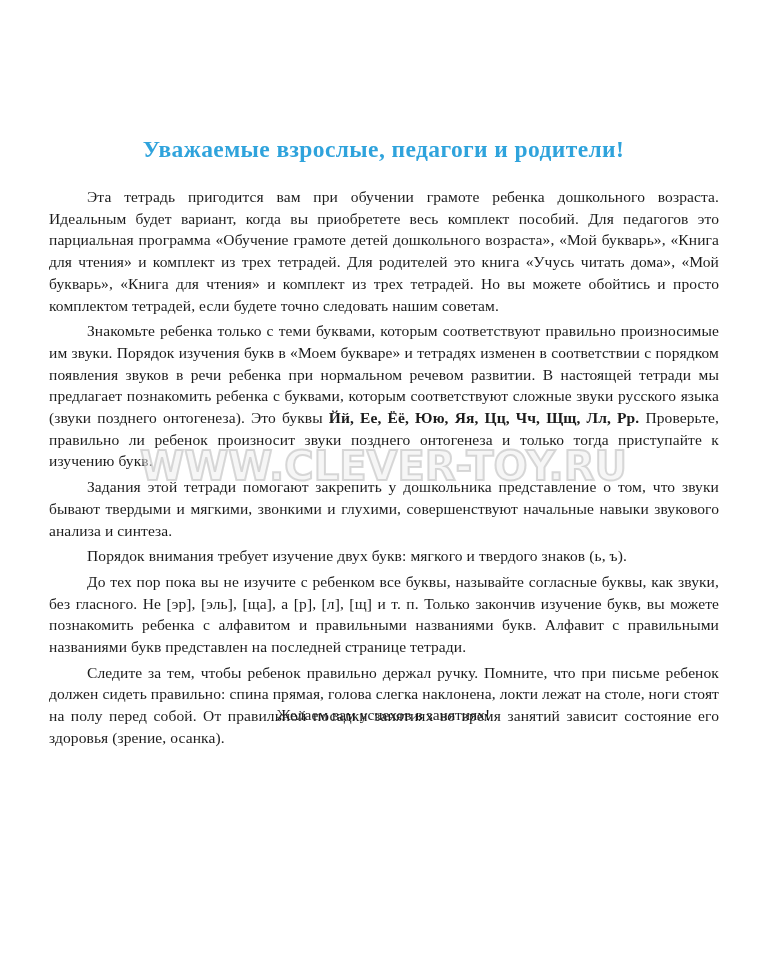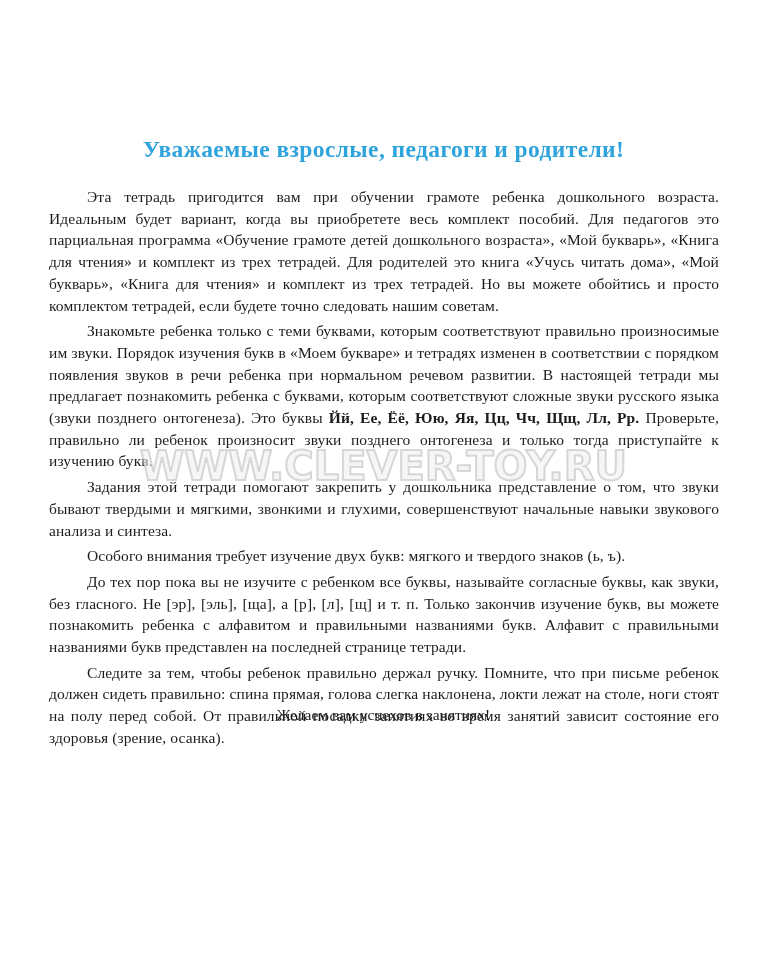--- a/index.html
+++ b/index.html
@@ -69,20 +69,20 @@
 <div class="page">
 
   <h1 class="heading" style="color: rgb(47, 163, 220);">Уважаемые взрослые, педагоги и родители!</h1>
 
   <div class="watermark">WWW.CLEVER-TOY.RU</div>
 
   <div class="content" style="color: rgb(28, 28, 28);">
       <p class="para"><span>Эта тетрадь пригодится вам при обучении грамоте ребенка дошкольного возраста. Идеальным будет вариант, когда вы приобретете весь комплект пособий. Для педагогов это парциальная программа «Обучение грамоте детей дошкольного возраста», «Мой букварь», «Книга для чтения» и комплект из трех тетрадей. Для родителей это книга «Учусь читать дома», «Мой букварь», «Книга для чтения» и комплект из трех тетрадей. Но вы можете обойтись и просто комплектом тетрадей, если будете точно следовать нашим советам.</span></p>
       <p class="para"><span>Знакомьте ребенка только с теми буквами, которым соответствуют правильно произносимые им звуки. Порядок изучения букв в «Моем букваре» и тетрадях изменен в соответствии с порядком появления звуков в речи ребенка при нормальном речевом развитии. В настоящей тетради мы предлагает познакомить ребенка с буквами, которым соответствуют сложные звуки русского языка (звуки позднего онтогенеза). Это буквы </span><span class="bold">Йй, Ее, Ёё, Юю, Яя, Цц, Чч, Щщ, Лл, Рр.</span><span> Проверьте, правильно ли ребенок произносит звуки позднего онтогенеза и только тогда приступайте к изучению букв.</span></p>
       <p class="para"><span>Задания этой тетради помогают закрепить у дошкольника представление о том, что звуки бывают твердыми и мягкими, звонкими и глухими, совершенствуют начальные навыки звукового анализа и синтеза.</span></p>
-      <p class="para"><span>Особого внимания требует изучение двух букв: мягкого и твердого знаков (ь, ъ).</span></p>
+      <p class="para"><span>Порядок внимания требует изучение двух букв: мягкого и твердого знаков (ь, ъ).</span></p>
       <p class="para"><span>До тех пор пока вы не изучите с ребенком все буквы, называйте согласные буквы, как звуки, без гласного. Не [эр], [эль], [ща], а [р], [л], [щ] и т. п. Только закончив изучение букв, вы можете познакомить ребенка с алфавитом и правильными названиями букв. Алфавит с правильными названиями букв представлен на последней странице тетради.</span></p>
       <p class="para"><span>Следите за тем, чтобы ребенок правильно держал ручку. Помните, что при письме ребенок должен сидеть правильно: спина прямая, голова слегка наклонена, локти лежат на столе, ноги стоят на полу перед собой. От правильной посадки занятиях во время занятий зависит состояние его здоровья (зрение, осанка).</span></p>
     </div>
 
   <p class="closing" style="color: rgb(28, 28, 28);">Желаем вам успехов в занятиях!</p>
 
 </div>
 
 </body></html>

